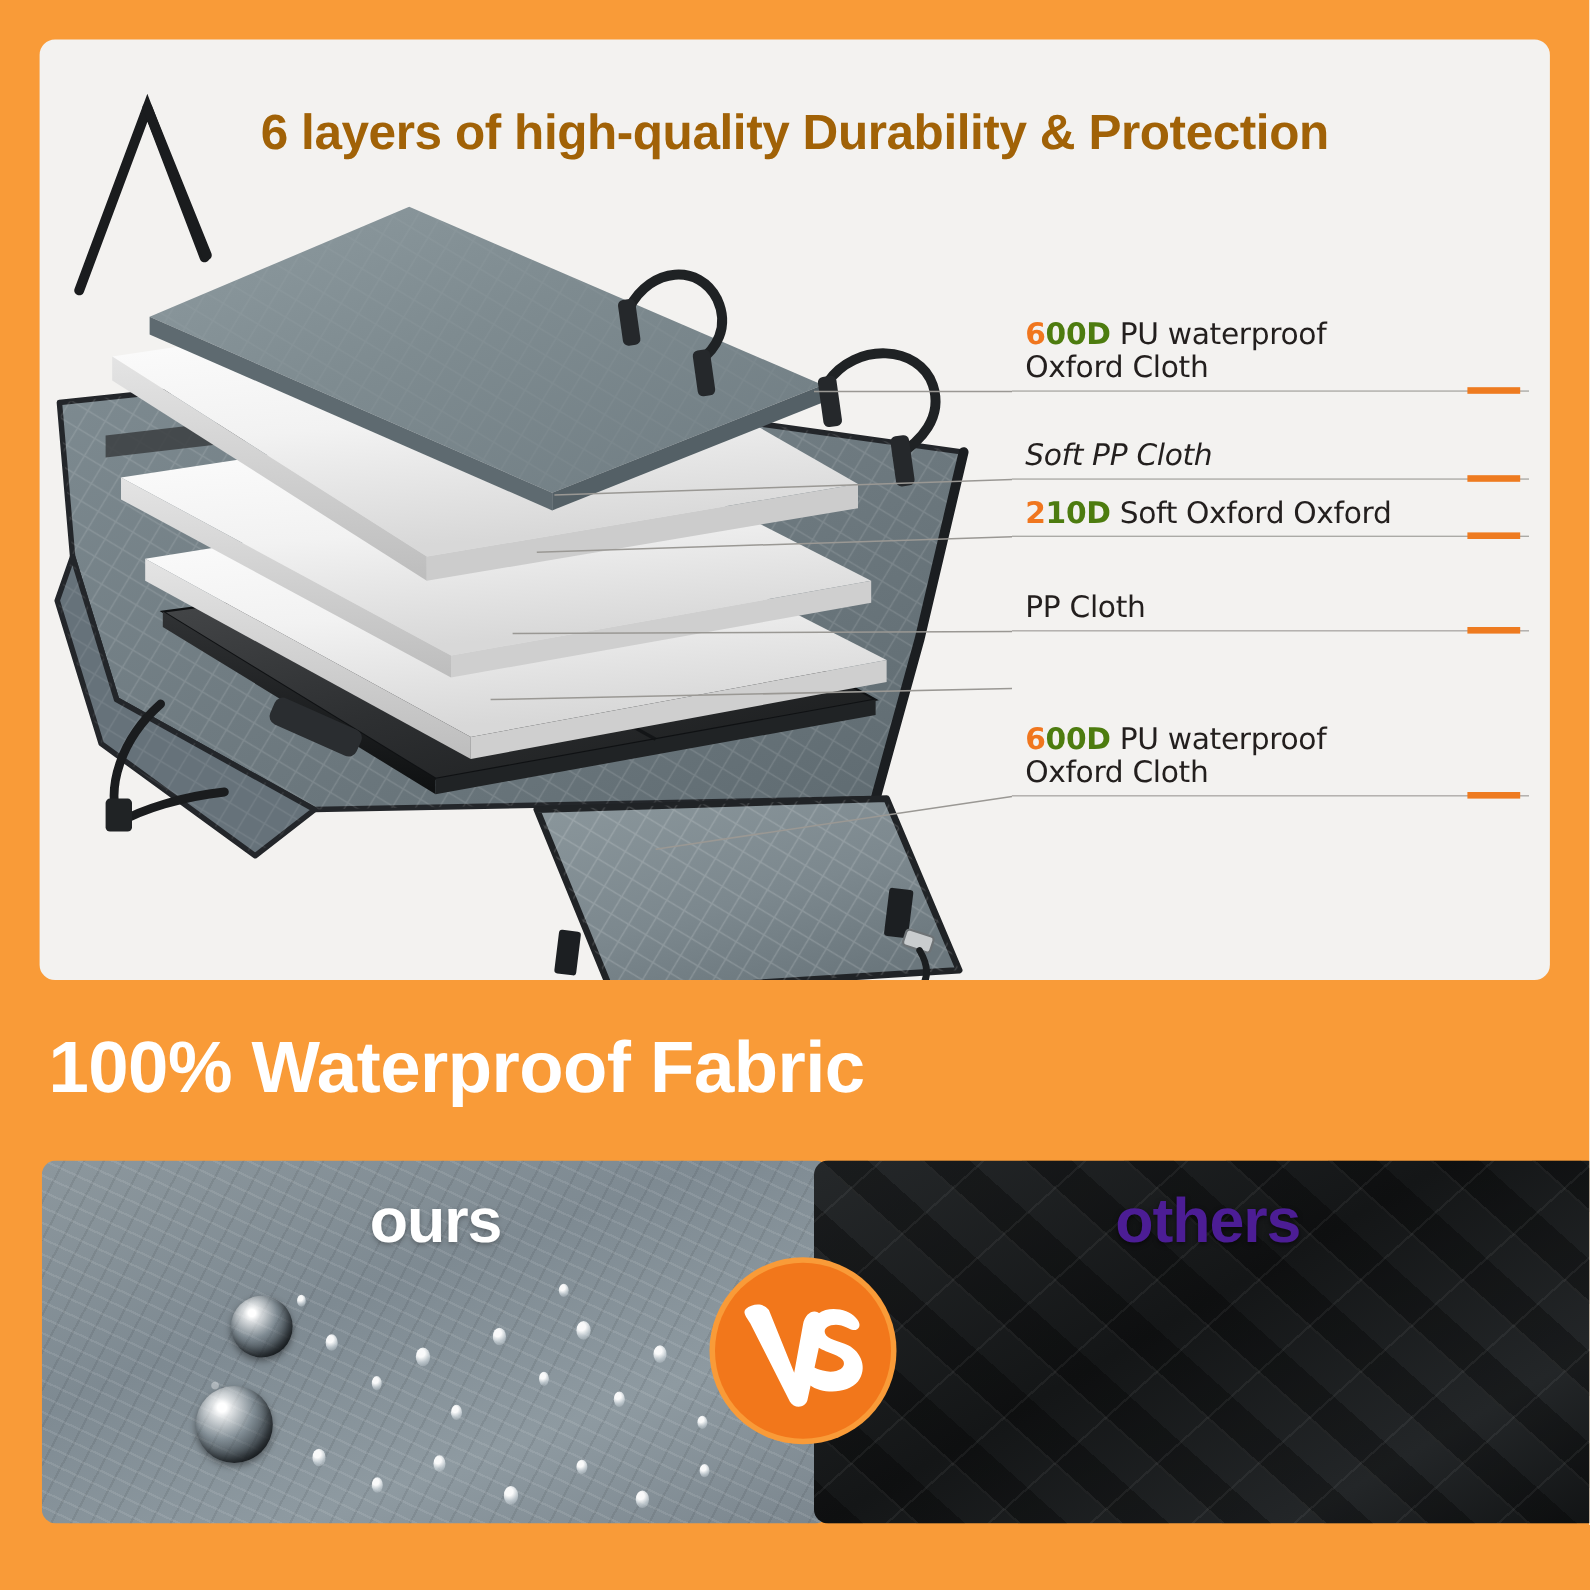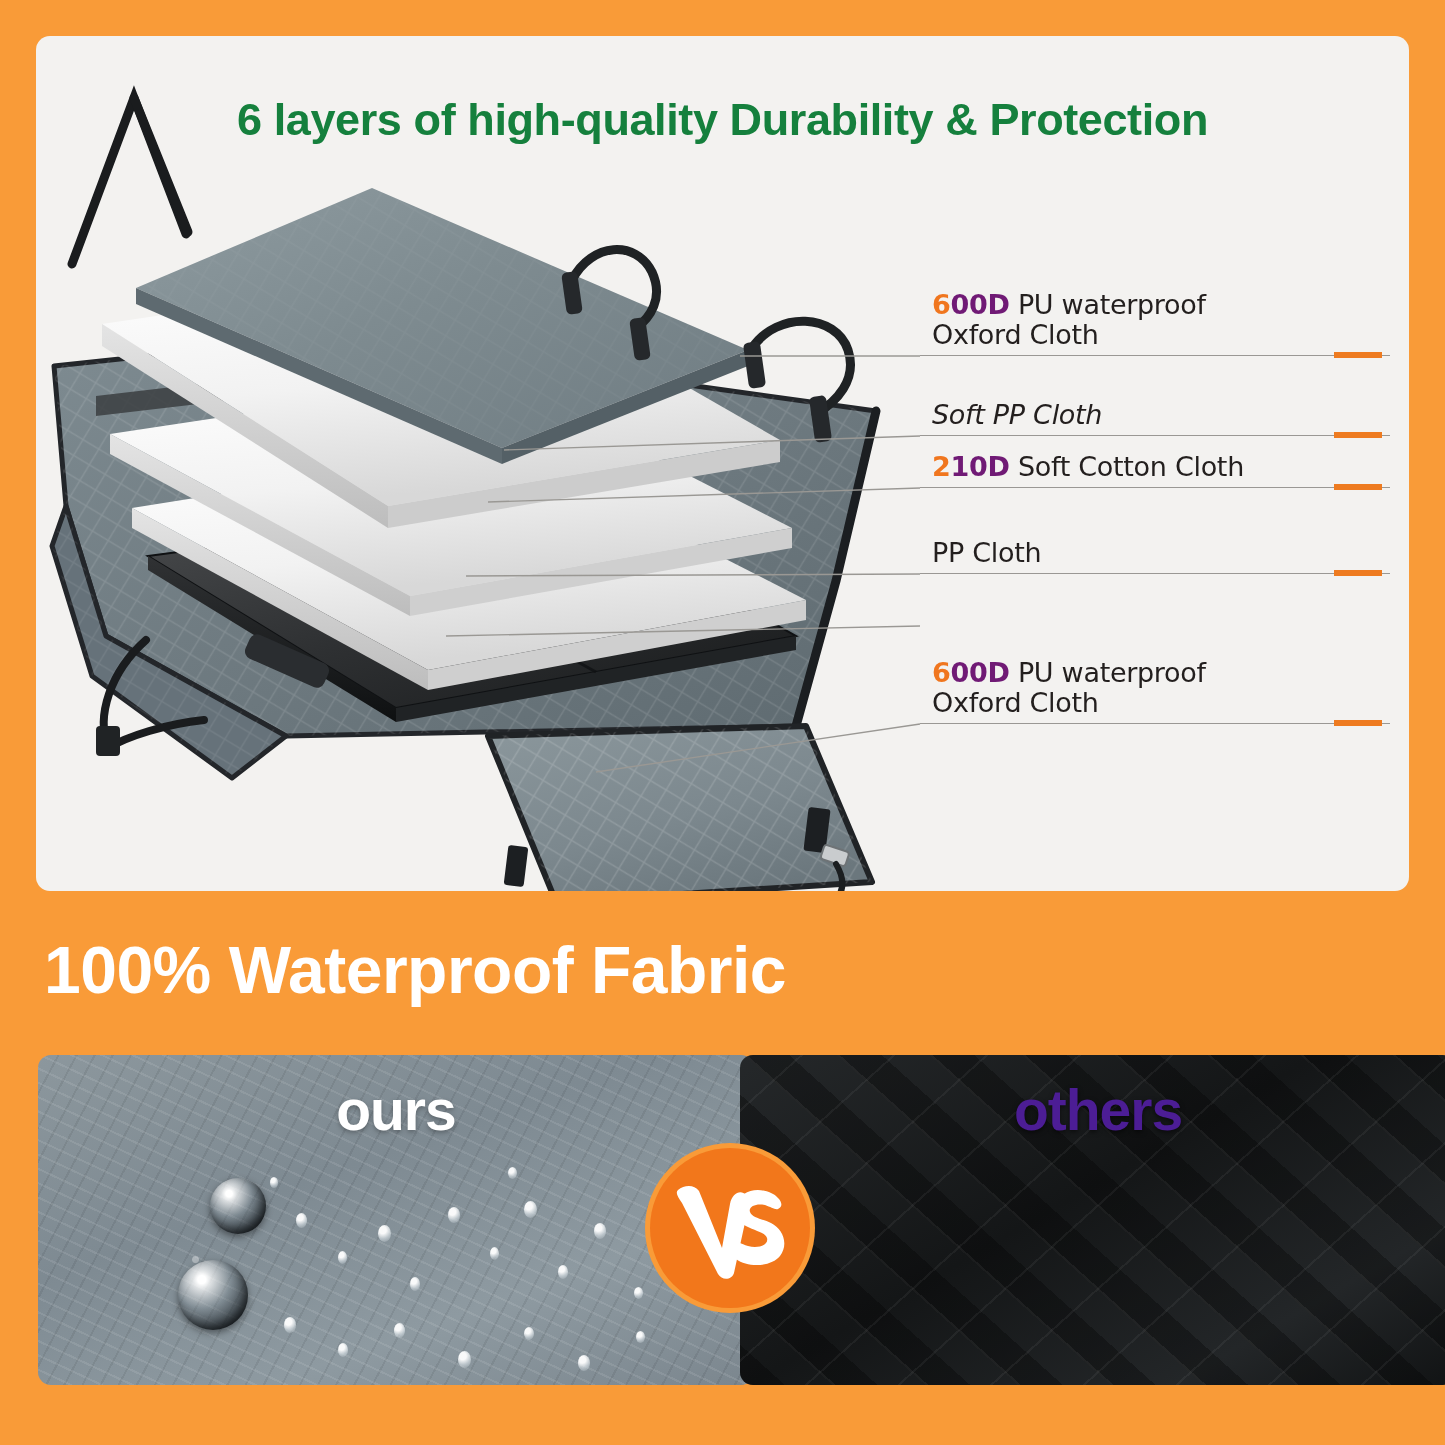--- a/index.html
+++ b/index.html
@@ -36,21 +36,21 @@
   }
 
   #headline {
     position: absolute;
     top: 58px;
     left: 0;
     width: 100%;
     text-align: center;
     font-size: 45px;
     font-weight: bold;
-    color: #15803d;
+    color: #a16207;
     letter-spacing: -0.4px;
     white-space: nowrap;
   }
 
   
   #product-art {
     position: absolute;
     left: 0;
     top: 0;
     width: 880px;
@@ -80,21 +80,21 @@
     white-space: nowrap;
     font-family: "DejaVu Sans", sans-serif;
     letter-spacing: -0.3px;
   }
   .callout-text .lead {
     font-weight: bold;
     color: #F0761E;
   }
   .callout-text .strong {
     font-weight: bold;
-    color: #701a75;
+    color: #4d7c0f;
   }
   .callout-rule {
     position: absolute;
     left: 0;
     bottom: 0;
     width: 470px;
     height: 1px;
     background: #9A9894;
   }
   .callout-dash {
@@ -381,21 +381,21 @@
       <div class="callout" style="top:105px; height:80px;font-style:italic;">
         <div class="callout-text">
           <span>Soft PP Cloth</span>
         </div>
         <div class="callout-rule"></div>
         <div class="callout-dash"></div>
       </div>
 
       <div class="callout" style="top:185px; height:52px;">
         <div class="callout-text">
-          <span class="lead">2</span><span class="strong">10D</span><span> Soft Cotton Cloth</span>
+          <span class="lead">2</span><span class="strong">10D</span><span> Soft Oxford Oxford</span>
         </div>
         <div class="callout-rule"></div>
         <div class="callout-dash"></div>
       </div>
 
       <div class="callout" style="top:237px; height:86px;">
         <div class="callout-text">
           <span>PP Cloth</span>
         </div>
         <div class="callout-rule"></div>

